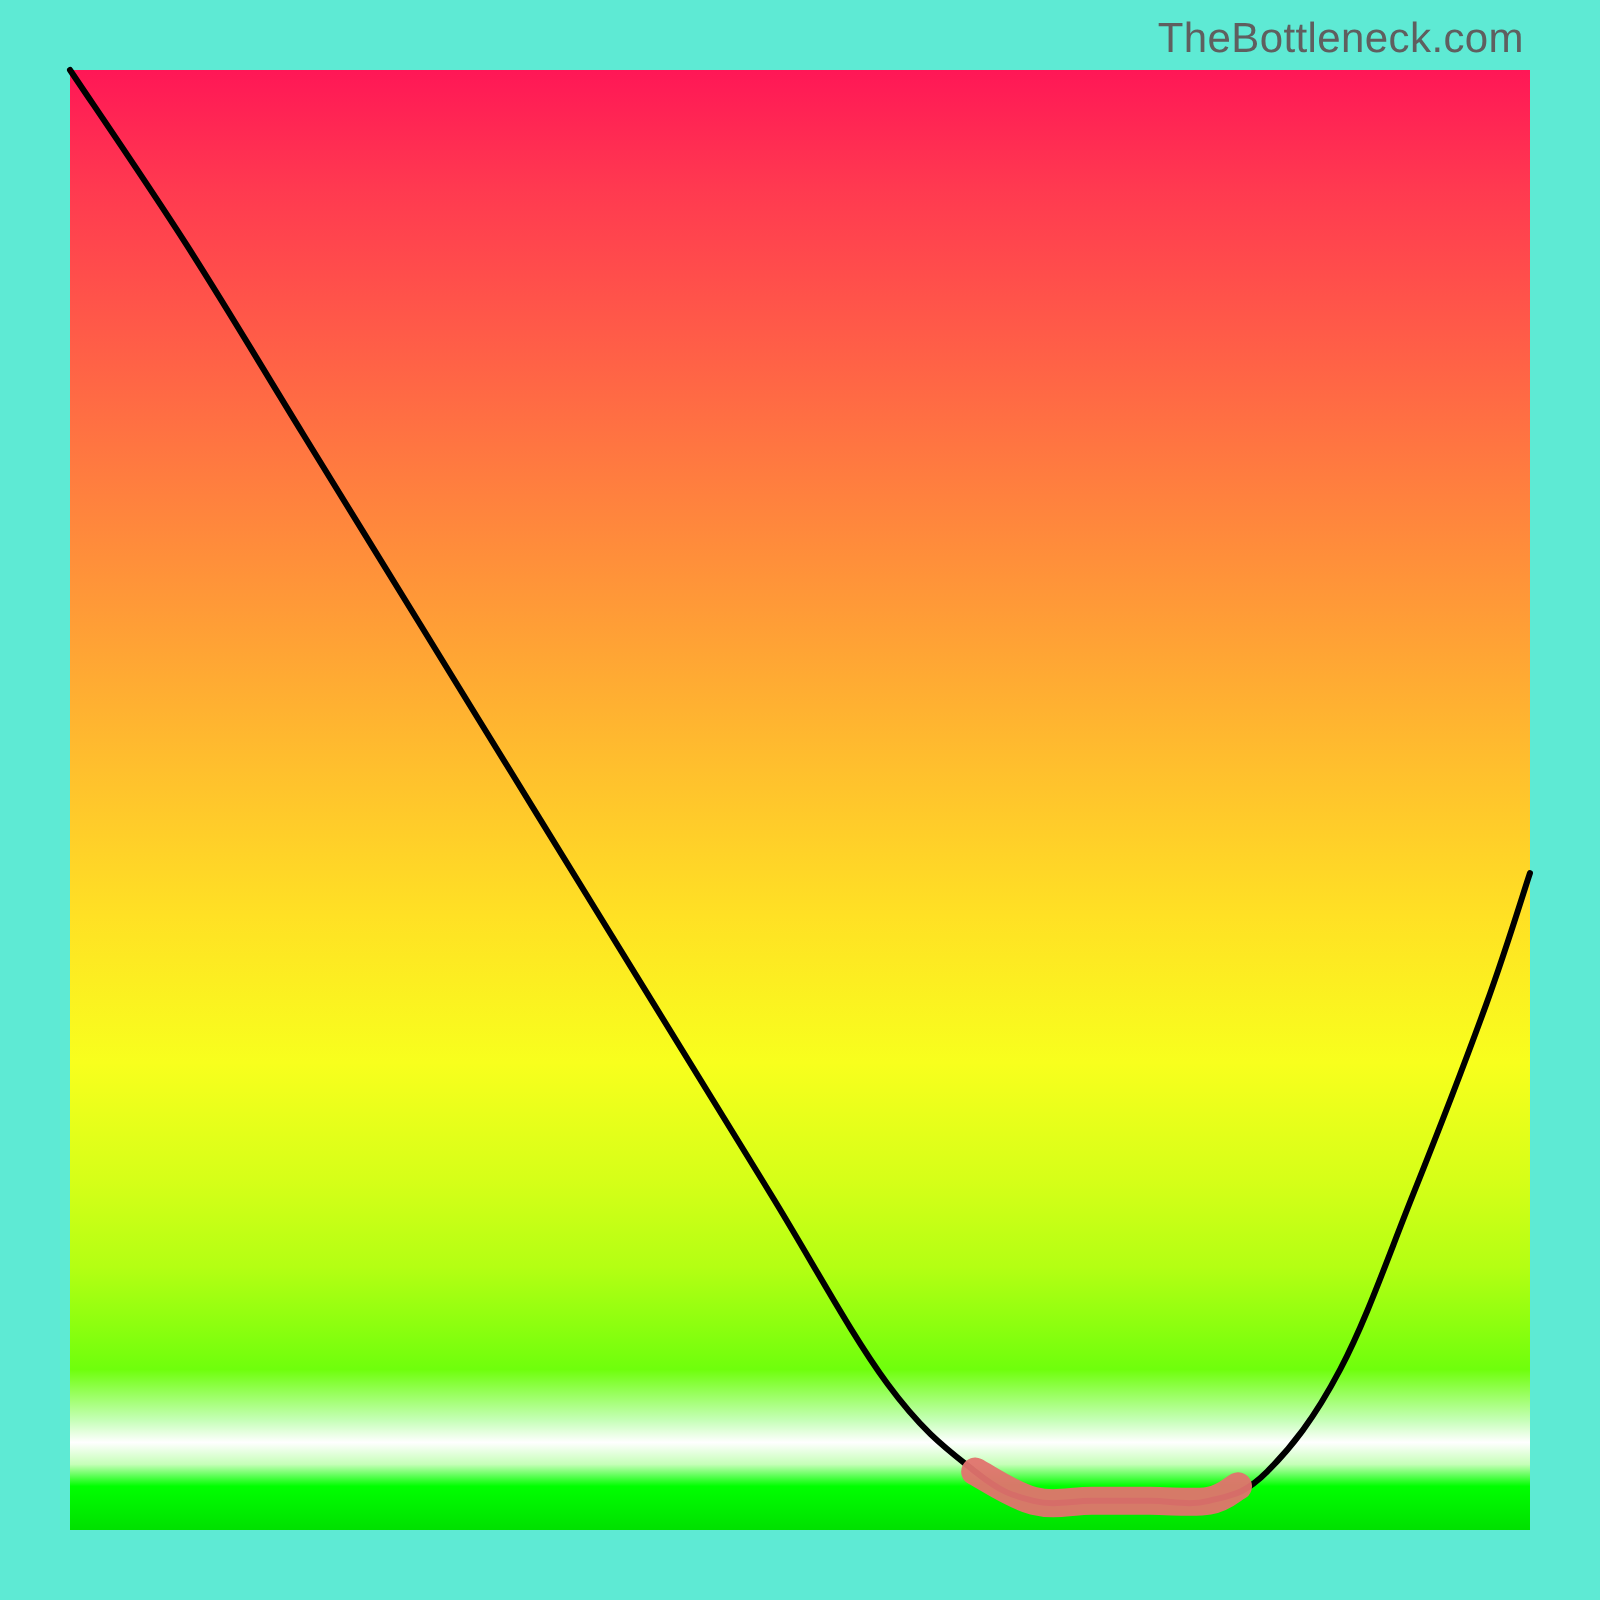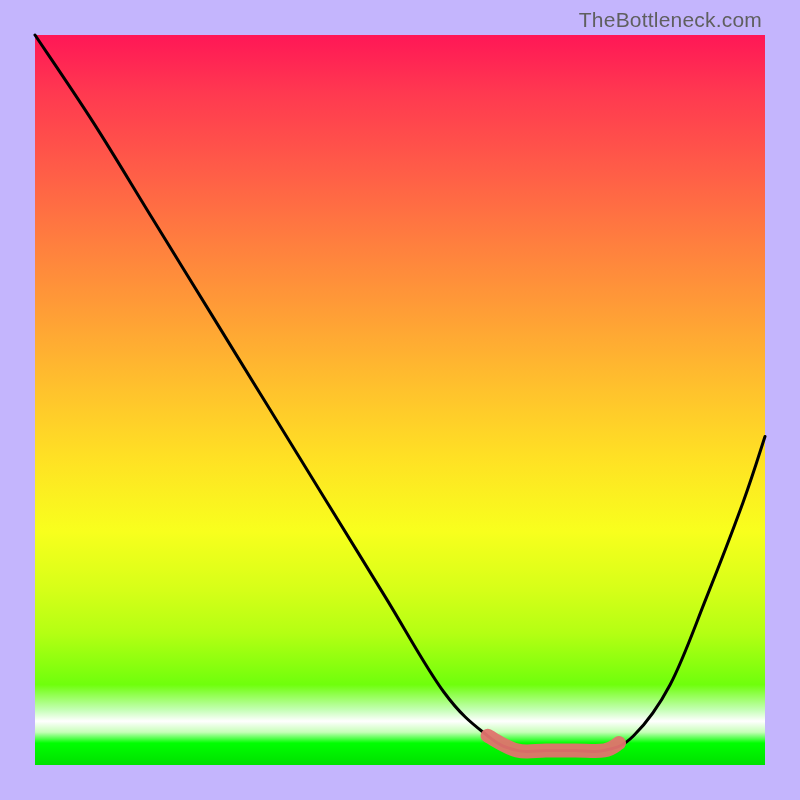--- a/index.html
+++ b/index.html
@@ -7,21 +7,21 @@
     padding: 0;
     width: 800px;
     height: 800px;
     background: #000;
     overflow: hidden;
   }
   .stage {
     position: relative;
     width: 800px;
     height: 800px;
-    background: #c4b5fd;
+    background: #5eead4;
     text-align: center;
   }
   .plot-area {
     position: absolute;
     left: 35px;
     top: 35px;
     width: 730px;
     height: 730px;
     background: linear-gradient(
       to bottom,

